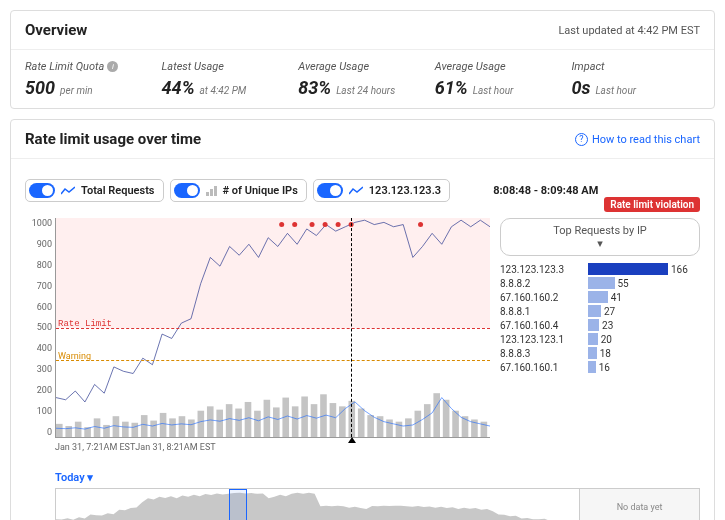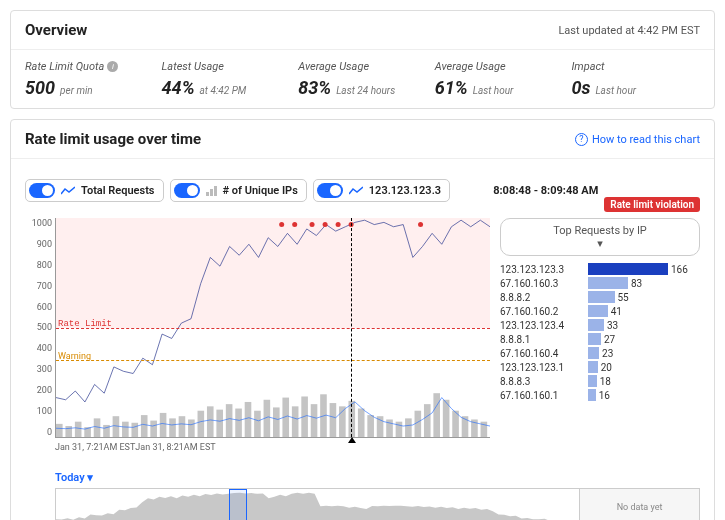--- a/index.html
+++ b/index.html
@@ -238,45 +238,31 @@
       </div>
       <div id="ip-list">
           <div class="ip-row">
             <span class="ip">123.123.123.3</span>
     <span class="bar-wrap">
               <span class="bar" style="width:80px"></span>
     <span class="count">166</span>
             </span>
           </div>
           <div class="ip-row">
-            <span class="ip">67.160.160.3</span>
-    <span class="bar-wrap">
-              <span class="bar" style="width:40px"></span>
-    <span class="count">83</span>
-            </span>
-          </div>
-          <div class="ip-row">
             <span class="ip">8.8.8.2</span>
     <span class="bar-wrap">
               <span class="bar" style="width:26.506024096385545px"></span>
     <span class="count">55</span>
             </span>
           </div>
           <div class="ip-row">
             <span class="ip">67.160.160.2</span>
     <span class="bar-wrap">
               <span class="bar" style="width:19.759036144578314px"></span>
     <span class="count">41</span>
-            </span>
-          </div>
-          <div class="ip-row">
-            <span class="ip">123.123.123.4</span>
-    <span class="bar-wrap">
-              <span class="bar" style="width:15.903614457831326px"></span>
-    <span class="count">33</span>
             </span>
           </div>
           <div class="ip-row">
             <span class="ip">8.8.8.1</span>
     <span class="bar-wrap">
               <span class="bar" style="width:13.012048192771084px"></span>
     <span class="count">27</span>
             </span>
           </div>
           <div class="ip-row">

